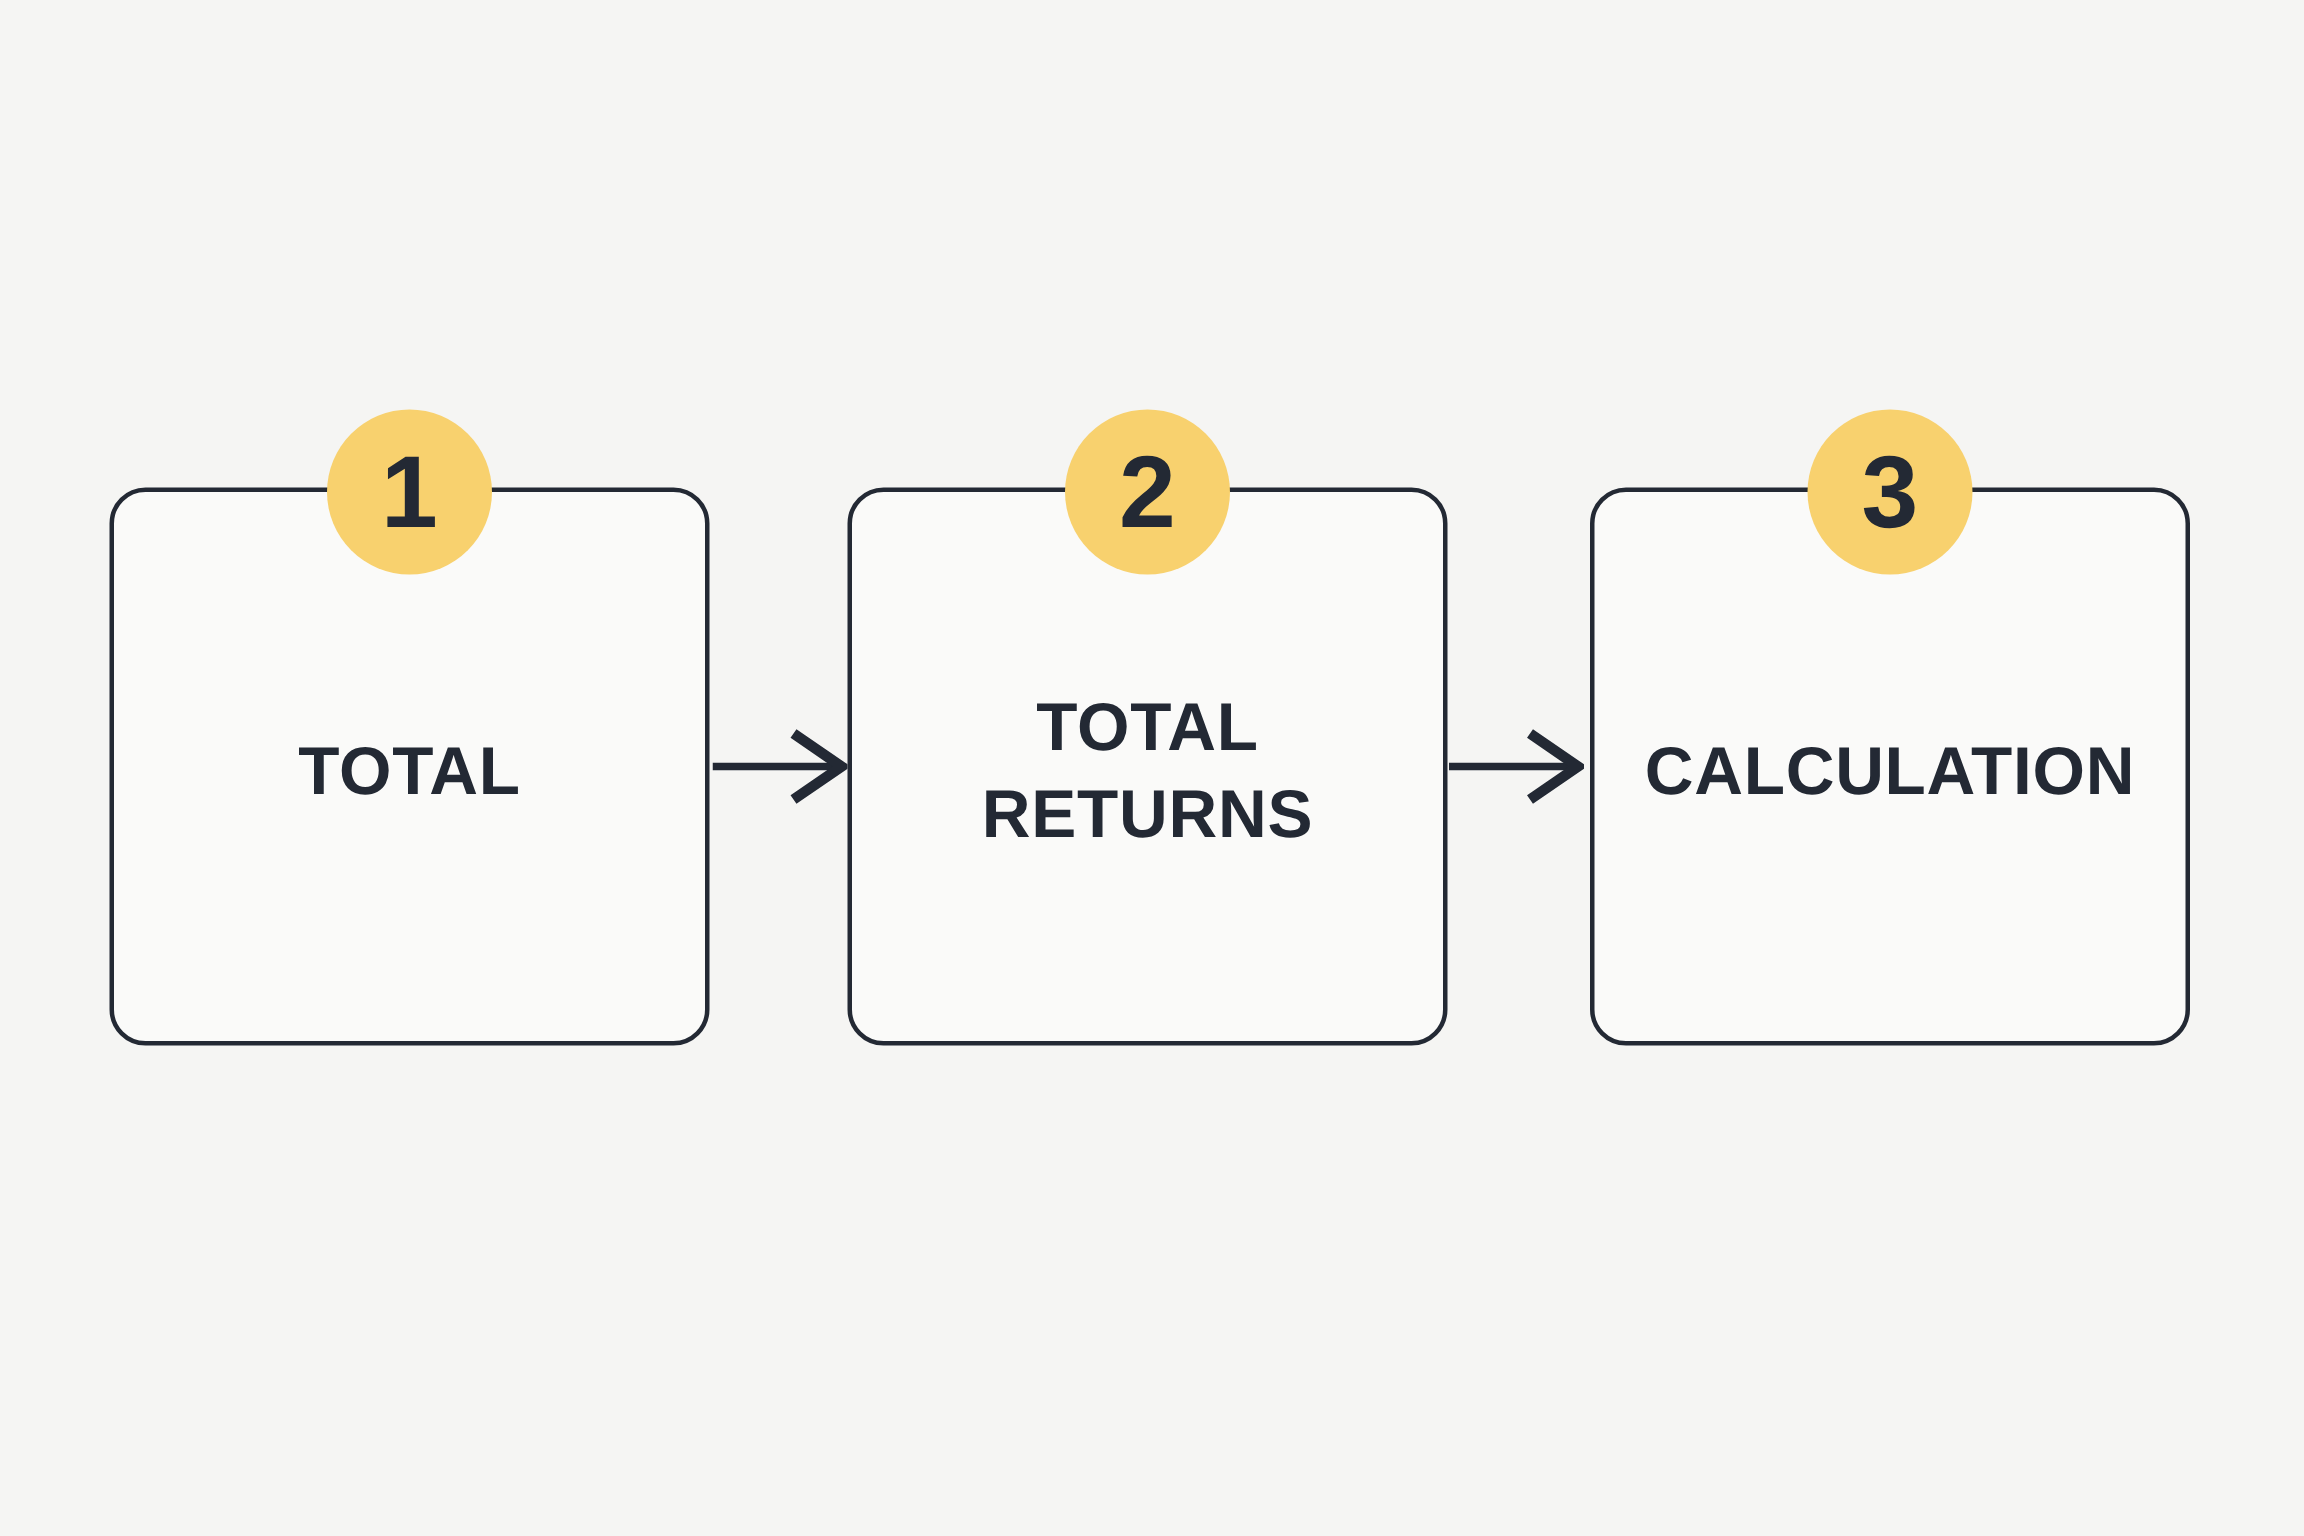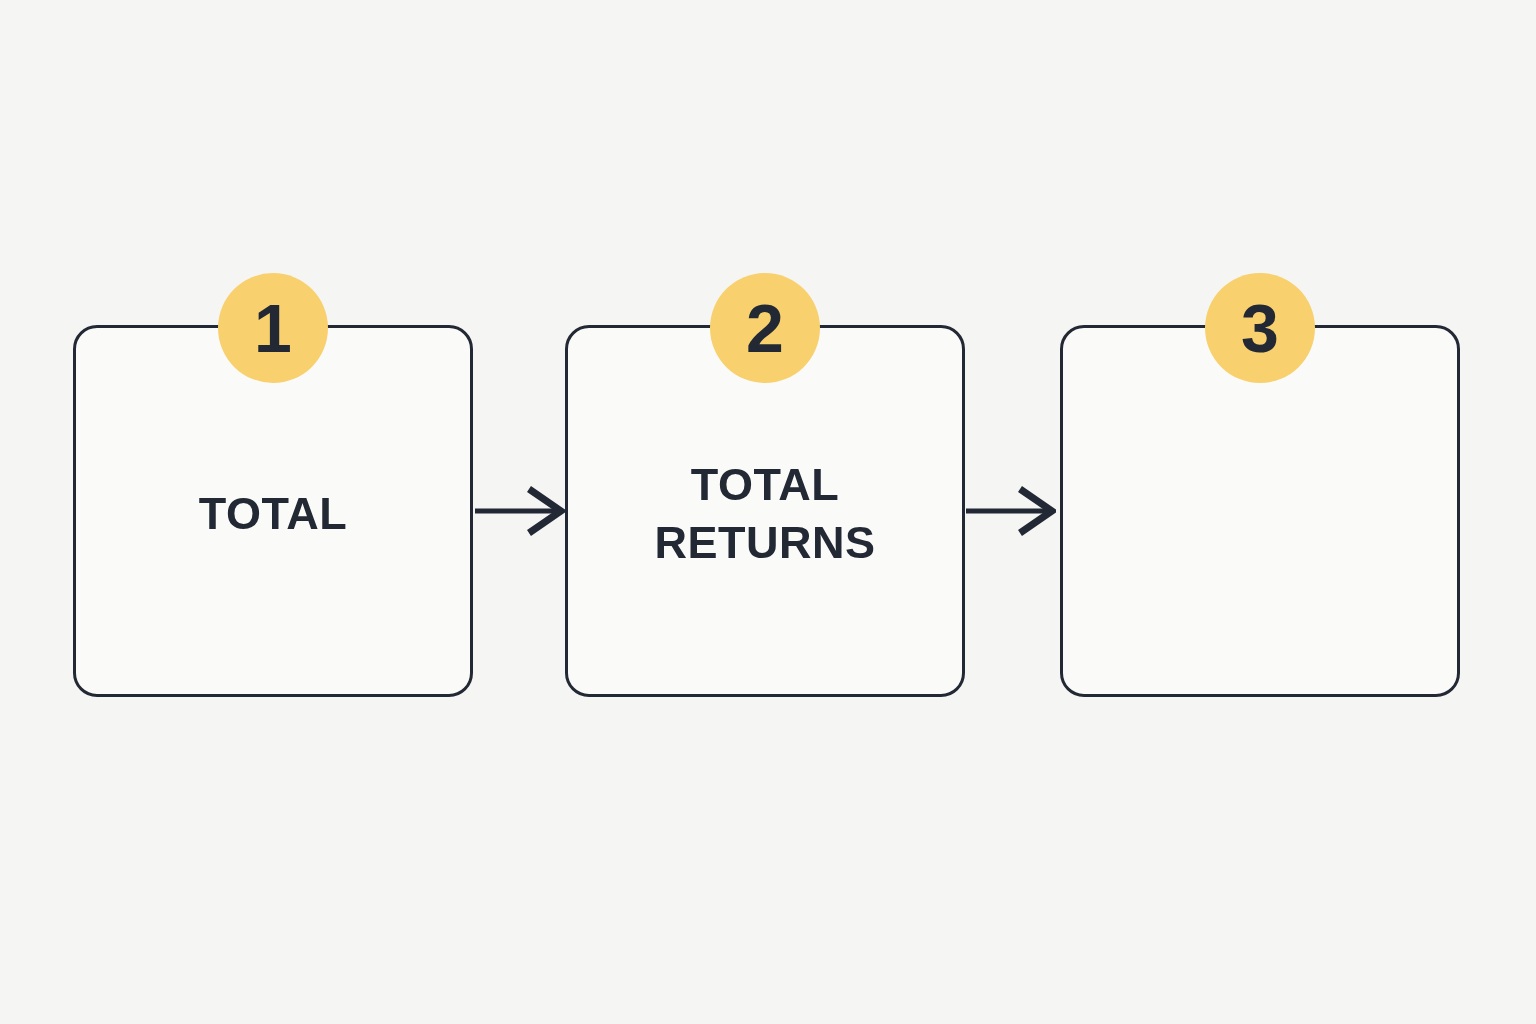--- a/index.html
+++ b/index.html
@@ -108,16 +108,17 @@
       <line x1="0" y1="32" x2="84" y2="32" stroke="#232934" stroke-width="5"></line>
       <polyline points="54,10 86,32 54,54" fill="none" stroke="#232934" stroke-width="7"></polyline>
     </svg>
   </div>
 
   <div class="step step-3">
     <div class="badge">
       <span class="badge-number">3</span>
     </div>
     <div class="label">
+      <span class="line">CALCULATION</span>
     </div>
   </div>
 
 </div>
 
 </body></html>

